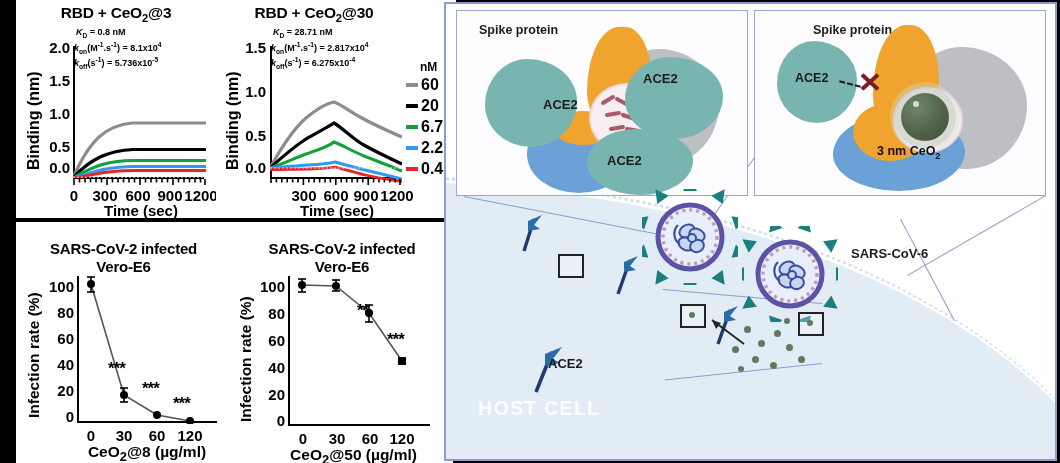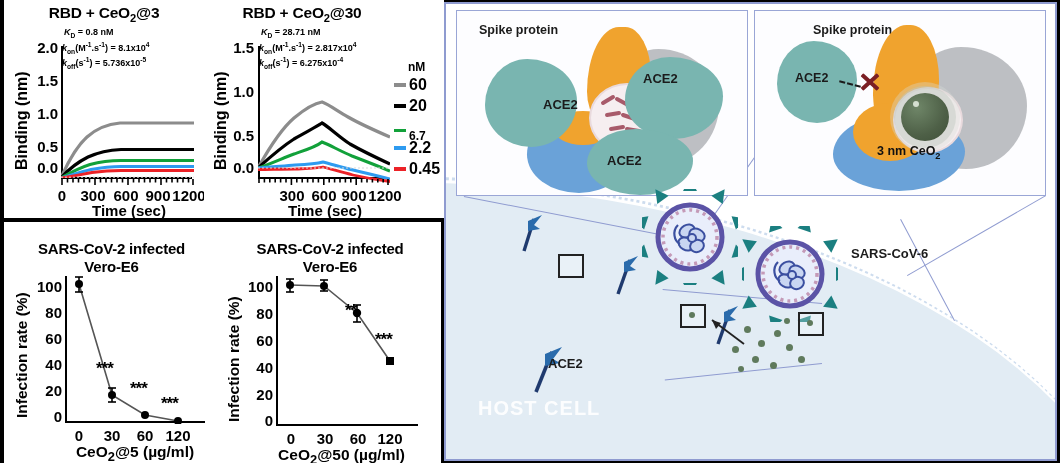--- a/index.html
+++ b/index.html
@@ -1,21 +1,21 @@
 <!DOCTYPE html>
 <html><head>
 <meta charset="utf-8">
 <style>
   html,body{margin:0;padding:0;background:#000;}
   body{width:1060px;height:463px;position:relative;overflow:hidden;
        font-family:"Liberation Sans",sans-serif;}
   .root{position:absolute;left:0;top:0;width:1060px;height:463px;background:#000;}
 
   
-  .left{position:absolute;left:4px;top:0;width:440px;height:347px;}
+  .left{position:absolute;left:16px;top:0;width:440px;height:347px;}
   .quad{position:absolute;background:#fff;}
   .q1{left:0;top:0;width:200px;height:218px;}
   .q2{left:200px;top:0;width:240px;height:218px;}
   .q3{left:0;top:222px;width:215px;height:241px;}
   .q4{left:215px;top:222px;width:222px;height:241px;}
 
   .ctitle{position:absolute;width:100%;text-align:center;font-weight:bold;
           color:#000;letter-spacing:-.2px;}
   .ctitle sub{font-size:.72em;}
 
@@ -250,21 +250,21 @@
         <div class="legrow" style="left:0;top:17px;">
           <span class="legdash" style="background:#8c8c8c;"></span>
           <span class="legtxt" style="font-size:16px;">60</span>
         </div>
         <div class="legrow" style="left:0;top:38px;">
           <span class="legdash" style="background:#000000;"></span>
           <span class="legtxt" style="font-size:16px;">20</span>
         </div>
         <div class="legrow" style="left:0;top:59px;">
           <span class="legdash" style="background:#12a13a;"></span>
-          <span class="legtxt" style="font-size:12px;margin-top:11px;">6.7</span>
+          <span class="legtxt" style="font-size:16px;">6.7</span>
         </div>
         <div class="legrow" style="left:0;top:80px;">
           <span class="legdash" style="background:#2e9bf0;"></span>
           <span class="legtxt" style="font-size:16px;">2.2</span>
         </div>
         <div class="legrow" style="left:0;top:101px;">
           <span class="legdash" style="background:#ec2227;"></span>
           <span class="legtxt" style="font-size:16px;">0.45</span>
         </div>
       </div>
@@ -303,21 +303,21 @@
       <div class="star" style="left:92px;top:137px;font-size:17px;">***</div>
       <div class="star" style="left:126px;top:157px;font-size:17px;">***</div>
       <div class="star" style="left:157px;top:172px;font-size:17px;">***</div>
 
       <div class="xtick" style="left:61px;top:205px;width:28px;font-size:15px;">0</div>
       <div class="xtick" style="left:94px;top:205px;width:28px;font-size:15px;">30</div>
       <div class="xtick" style="left:127px;top:205px;width:28px;font-size:15px;">60</div>
       <div class="xtick" style="left:158px;top:205px;width:32px;font-size:15px;">120</div>
 
       <div class="axlabel" style="left:45px;top:221px;font-size:15.5px;width:172px;text-align:center;">
-        <span>CeO</span><sub>2</sub><span>@5 (µg/ml)</span>
+        <span>CeO</span><sub>2</sub><span>@8 (µg/ml)</span>
       </div>
     </div>
 
     <div class="quad q4">
       <div class="ctitle" style="top:18px;font-size:15px;">SARS-CoV-2 infected</div>
       <div class="ctitle" style="top:36px;font-size:15px;">Vero-E6</div>
 
       <div class="axlabel ylabel" style="left:6px;top:200px;font-size:15.5px;">Infection rate (%)</div>
 
       <div class="ytick" style="left:14px;top:56px;width:40px;font-size:15px;">100</div>

